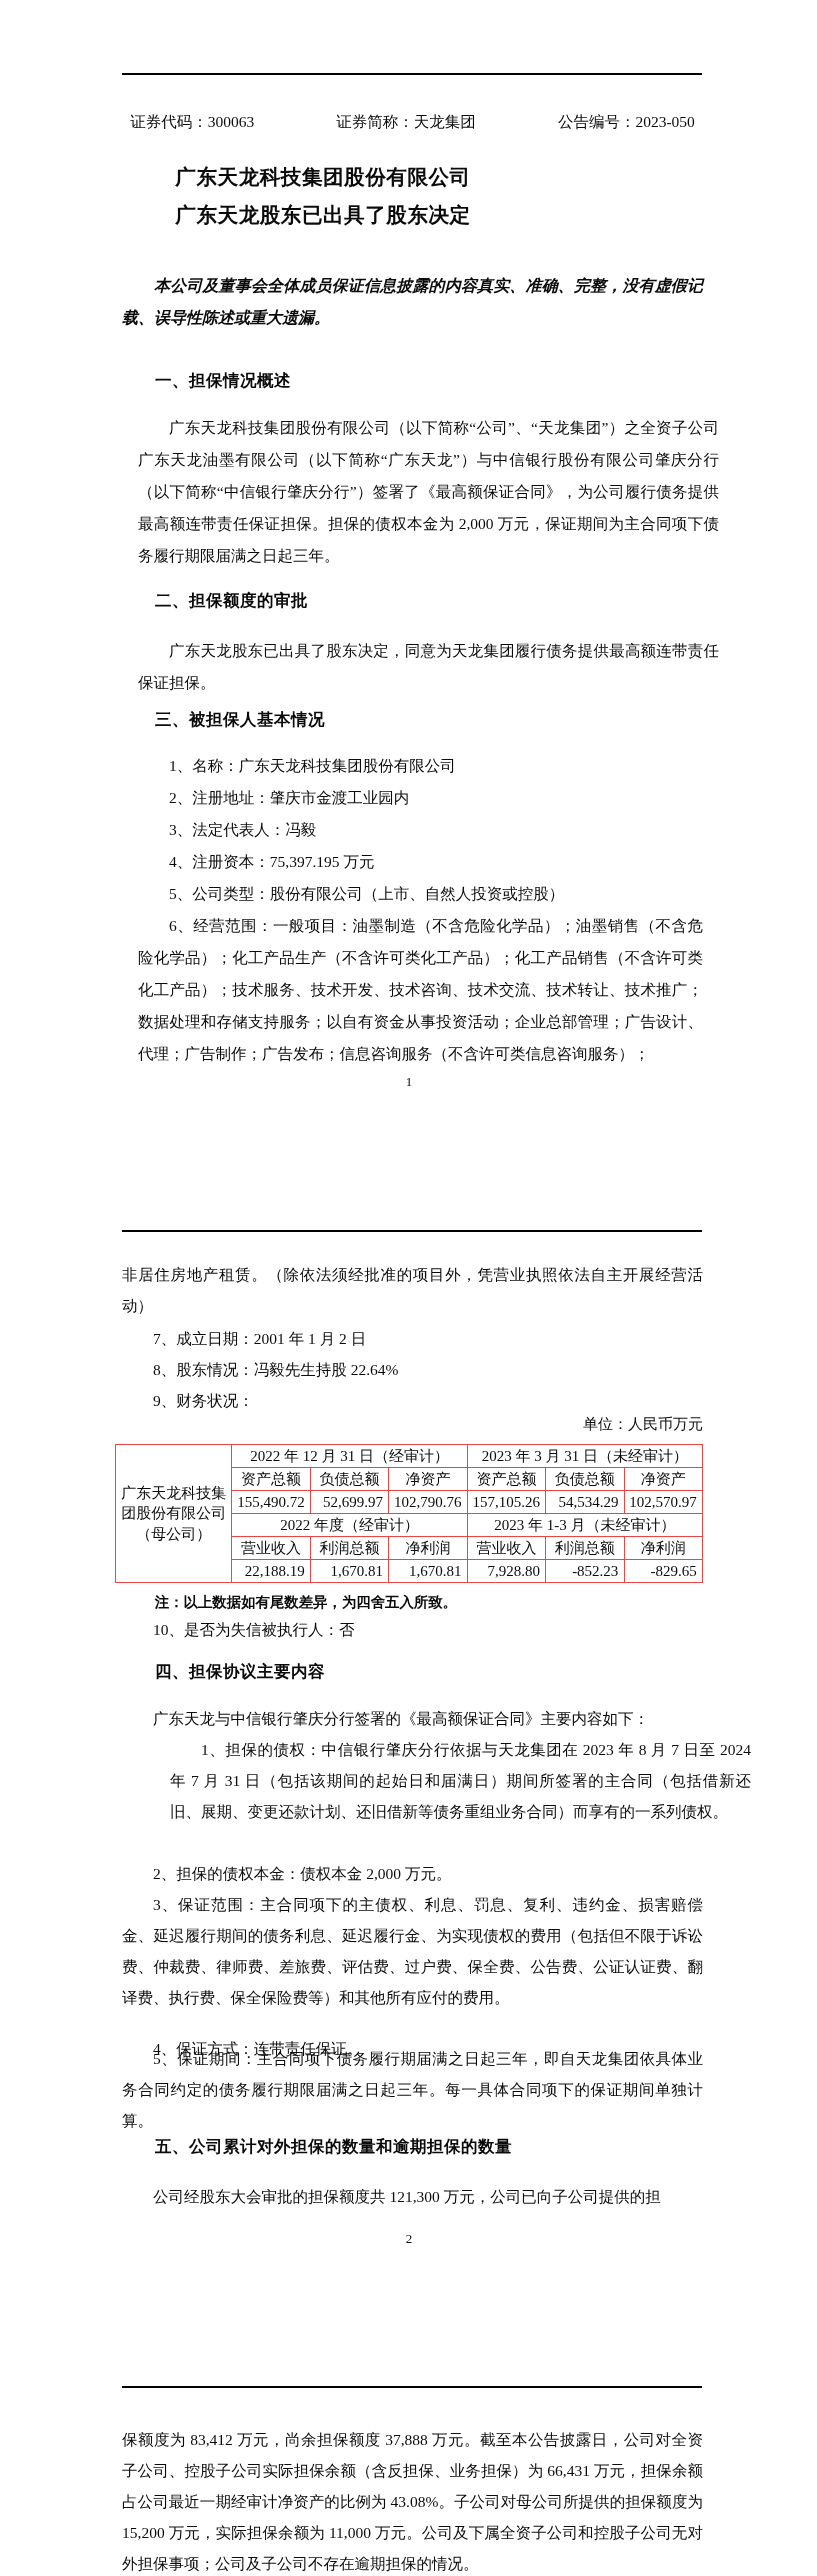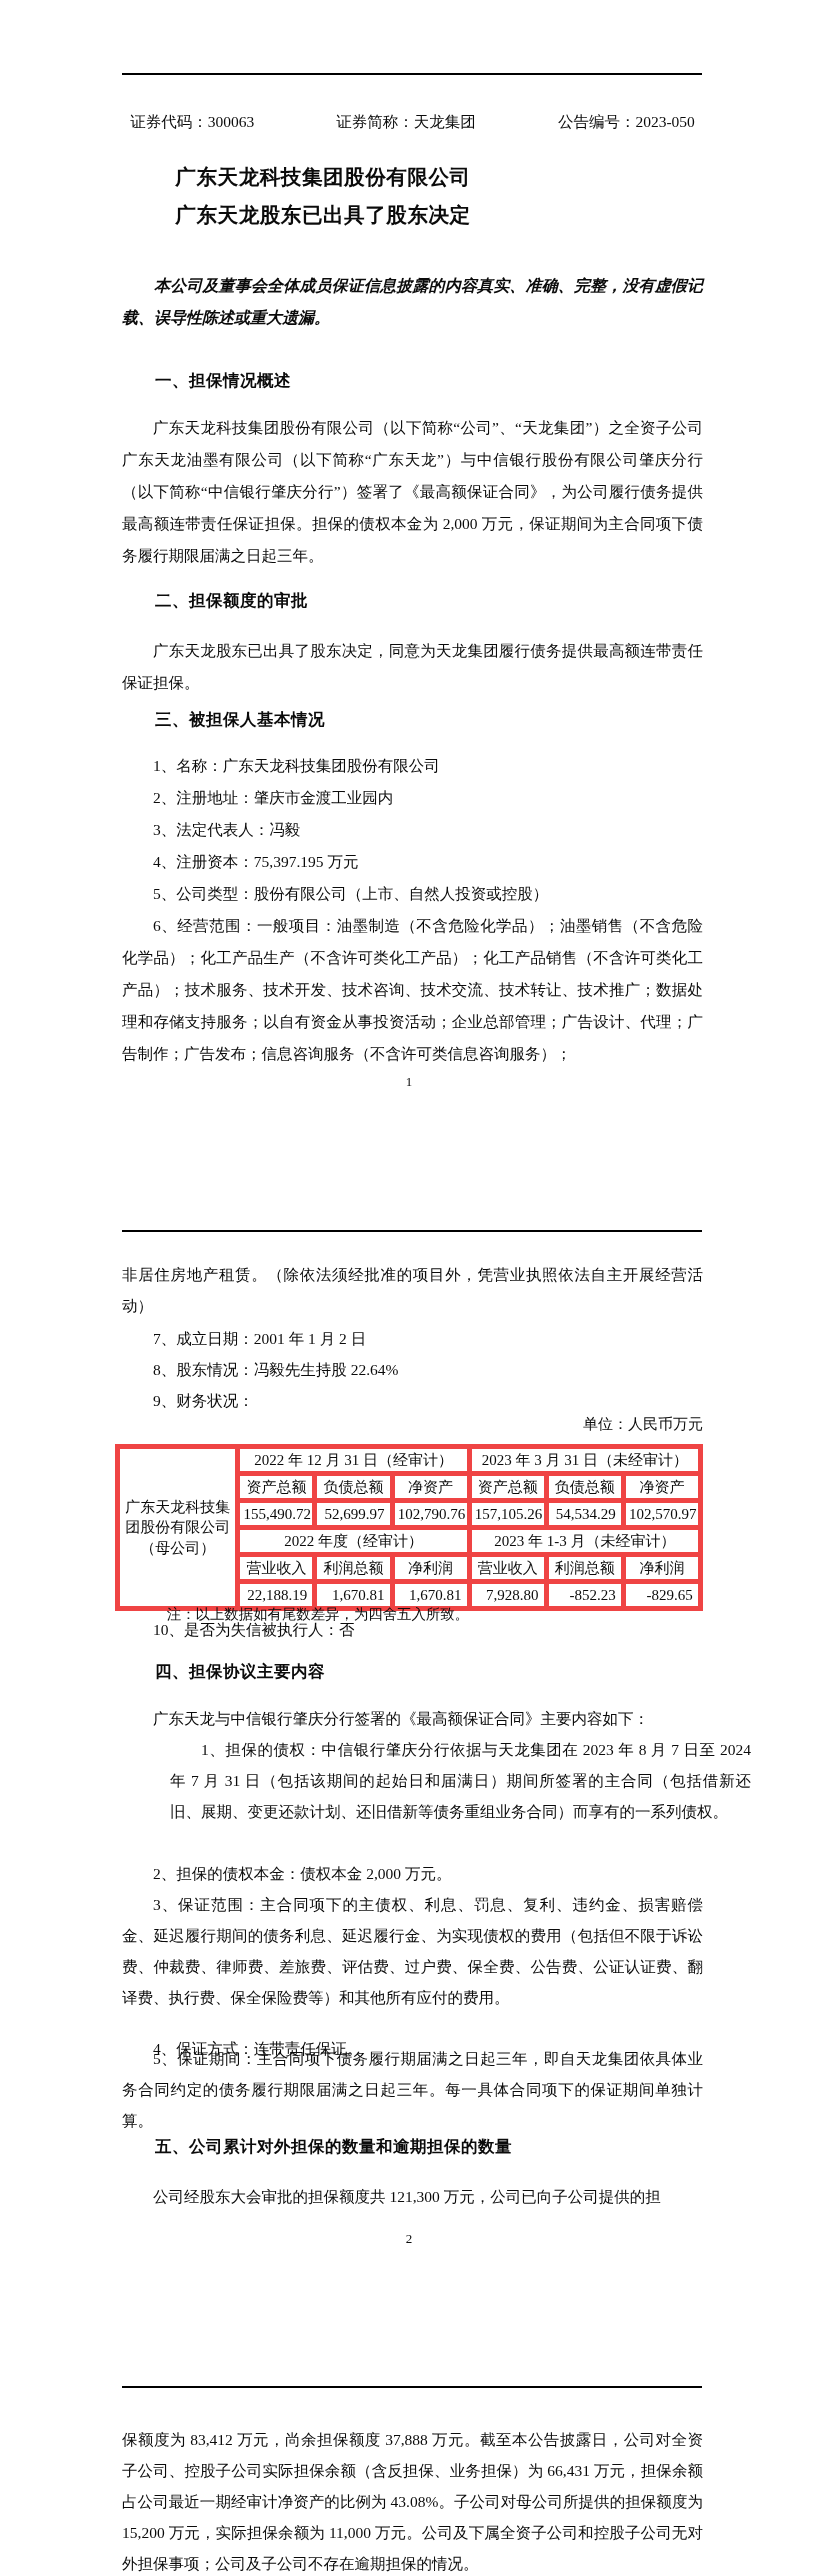--- a/index.html
+++ b/index.html
@@ -12,21 +12,21 @@
     font-family:"Liberation Serif","DejaVu Serif",serif;
   }
   .abs{position:absolute;}
   .content{left:122px;width:581px;}
   .rule{left:122px;width:580px;height:2.1px;background:#000;}
   .t{
     font-size:15.5px;line-height:31px;
     text-align:justify;text-justify:inter-ideograph;
     margin:0;color:#0b0b0b;
   }
-  .lh62{line-height:32px;}
+  .lh62{line-height:32px;margin-left:16px;}
   .ind{text-indent:2em;}
   .hdr-row{
     display:flex;justify-content:space-between;
     font-size:15.5px;line-height:23px;
     padding:0 8.2px;box-sizing:border-box;
   }
   .doc-title{
     left:0;width:646px;text-align:center;
     font-family:"Liberation Sans","DejaVu Sans",sans-serif;
     font-weight:bold;font-size:20.6px;line-height:29px;
@@ -44,34 +44,34 @@
   }
   .unit-note{font-size:15px;line-height:23px;text-align:right;margin:0;}
   .fin-table{
     border-collapse:collapse;
     table-layout:fixed;
     width:588px;
     border:1.5px solid #000;
     font-size:15px;
   }
   .fin-table td{
-    border:5px solid #ef4444;
+    border:1px solid #ef4444;
     height:22px;
     padding:0 3.1px;
     text-align:center;
     overflow:hidden;
   }
   .fin-table td.lbl{
     width:105px;
     font-size:15px;
     line-height:20.6px;
     padding:0 5.2px;
   }
   .fin-table td.num{text-align:right;padding-right:5.2px;}
-  .tbl-note{font-size:14.4px;line-height:25px;text-indent:2em;margin:16px;}
+  .tbl-note{font-size:14.4px;line-height:25px;text-indent:2em;margin:4px;font-weight:bold;}
   .pagenum{
     left:0;width:818px;text-align:center;
     font-size:13px;line-height:20.6px;margin:0;
   }
 </style>
 </head>
 <body>
 
 <div id="page">
 

